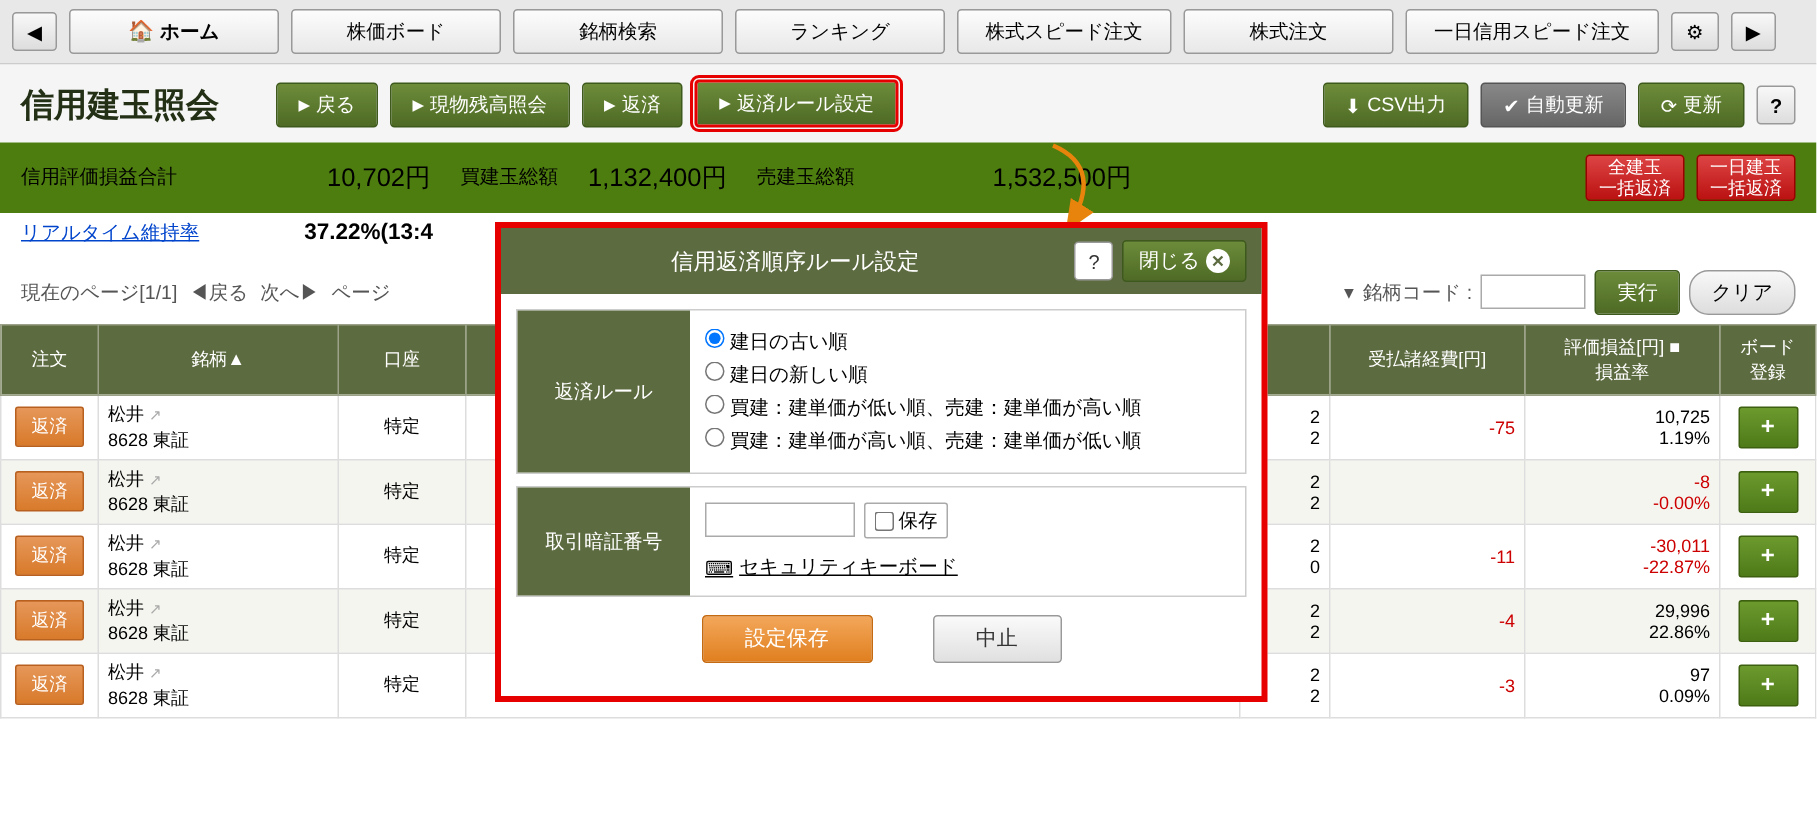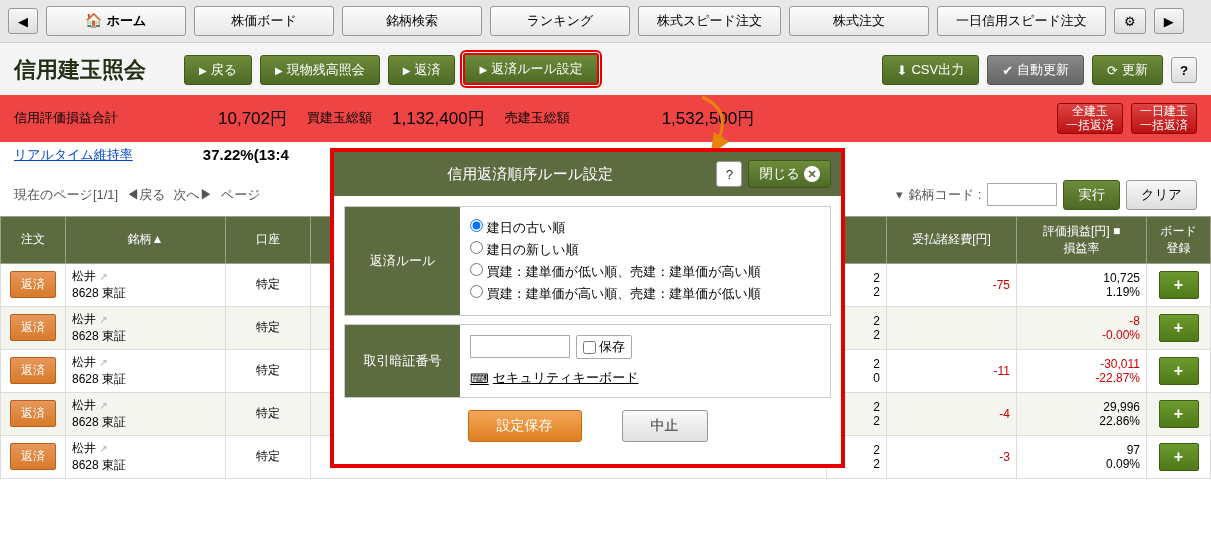--- a/index.html
+++ b/index.html
@@ -8,34 +8,34 @@
 .nav-arrow{background:linear-gradient(to bottom,#f8f8f8,#ddd);border:1px solid #999;border-radius:3px;width:30px;height:26px;display:flex;align-items:center;justify-content:center;cursor:pointer}
 .tab{background:linear-gradient(to bottom,#fcfcfc,#e8e8e8);border:1px solid #999;border-radius:3px;padding:5px 18px;min-width:140px;text-align:center;cursor:pointer;font-size:13px}
 .tab.active{font-weight:bold}
 .gear-btn{background:linear-gradient(to bottom,#f8f8f8,#ddd);border:1px solid #999;border-radius:3px;width:32px;height:26px;display:flex;align-items:center;justify-content:center;cursor:pointer}
 .toolbar{display:flex;align-items:flex-end;padding:10px 14px;gap:8px;background:#f5f5f5}
 .page-title{font-size:22px;color:#233015;font-weight:bold;margin-right:30px}
 .btn-g{background:linear-gradient(to bottom,#6d8c3a,#4e6a25);color:#fff;border:1px solid #3d5a1c;border-radius:3px;padding:5px 14px;cursor:pointer;display:inline-flex;align-items:center;gap:4px;font-size:13px}
 .btn-g .tri{font-size:10px}
 .toolbar-right{margin-left:auto;display:flex;gap:8px;align-items:center}
 .btn-gray{background:linear-gradient(to bottom,#888,#666);color:#fff;border:1px solid #555;border-radius:3px;padding:5px 14px;cursor:pointer;display:inline-flex;align-items:center;gap:4px;font-size:13px}
-.summary{display:flex;align-items:center;padding:8px 14px;gap:20px;font-size:13px;background:#ef4444}
+.summary{display:flex;align-items:center;padding:8px 14px;gap:20px;font-size:13px;background:#4d7c0f}
 .summary .label{}
 .summary .value{font-weight:normal;font-size:17px}
 .badge{margin-left:auto;display:flex;gap:8px}
 .badge-btn{background:linear-gradient(to bottom,#d44,#b11);color:#fff;border:1px solid #900;border-radius:3px;padding:0 8px;font-size:12px;text-align:center;cursor:pointer;line-height:1.2}
 .realtime{padding:4px 14px 10px;display:flex;align-items:center;gap:20px;font-size:13px}
 .realtime a{color:#04c;text-decoration:underline}
 .realtime .pct{font-weight:bold;font-size:15px}
 .pager{padding:6px 14px;display:flex;align-items:center;gap:8px;font-size:13px;color:#555}
 .pager .nav{color:#555;cursor:pointer}
 .pager-right{margin-left:auto;display:flex;align-items:center;gap:6px}
 .pager input{border:1px solid #aaa;padding:3px;width:70px}
 .btn-exec{background:linear-gradient(to bottom,#6d8c3a,#4e6a25);color:#fff;border:1px solid #3d5a1c;border-radius:3px;padding:5px 14px;cursor:pointer}
-.btn-clear{background:linear-gradient(to bottom,#f8f8f8,#ddd);border:1px solid #999;border-radius:3px;padding:5px 14px;cursor:pointer}
+.btn-clear{background:linear-gradient(to bottom,#f8f8f8,#ddd);border:1px solid #999;border-radius:13px;padding:5px 14px;cursor:pointer}
 .grid{border-collapse:collapse;width:100%;table-layout:fixed}
 .grid th{background:#5d6b40;color:#fff;padding:6px 4px;font-size:12px;border:1px solid #9ba288;font-weight:normal}
 .grid td{border:1px solid #ddd;padding:4px 6px;font-size:12px;vertical-align:middle}
 .grid tr:nth-child(even) td{background:#f5f5f0}
 .btn-repay{background:linear-gradient(to bottom,#e6975a,#d87a2a);color:#fff;border:1px solid #b76020;border-radius:2px;padding:4px 10px;cursor:pointer;font-size:12px}
 .btn-add{background:linear-gradient(to bottom,#6c9a2e,#4e7a18);color:#fff;border:1px solid #3d6010;border-radius:2px;width:40px;height:28px;font-size:16px;font-weight:bold;cursor:pointer}
 .neg{color:#c00}
 .r{text-align:right}
 .c{text-align:center}
 .dialog{position:absolute;left:330px;top:148px;width:515px;background:#fff;border:4px solid #e60000}

